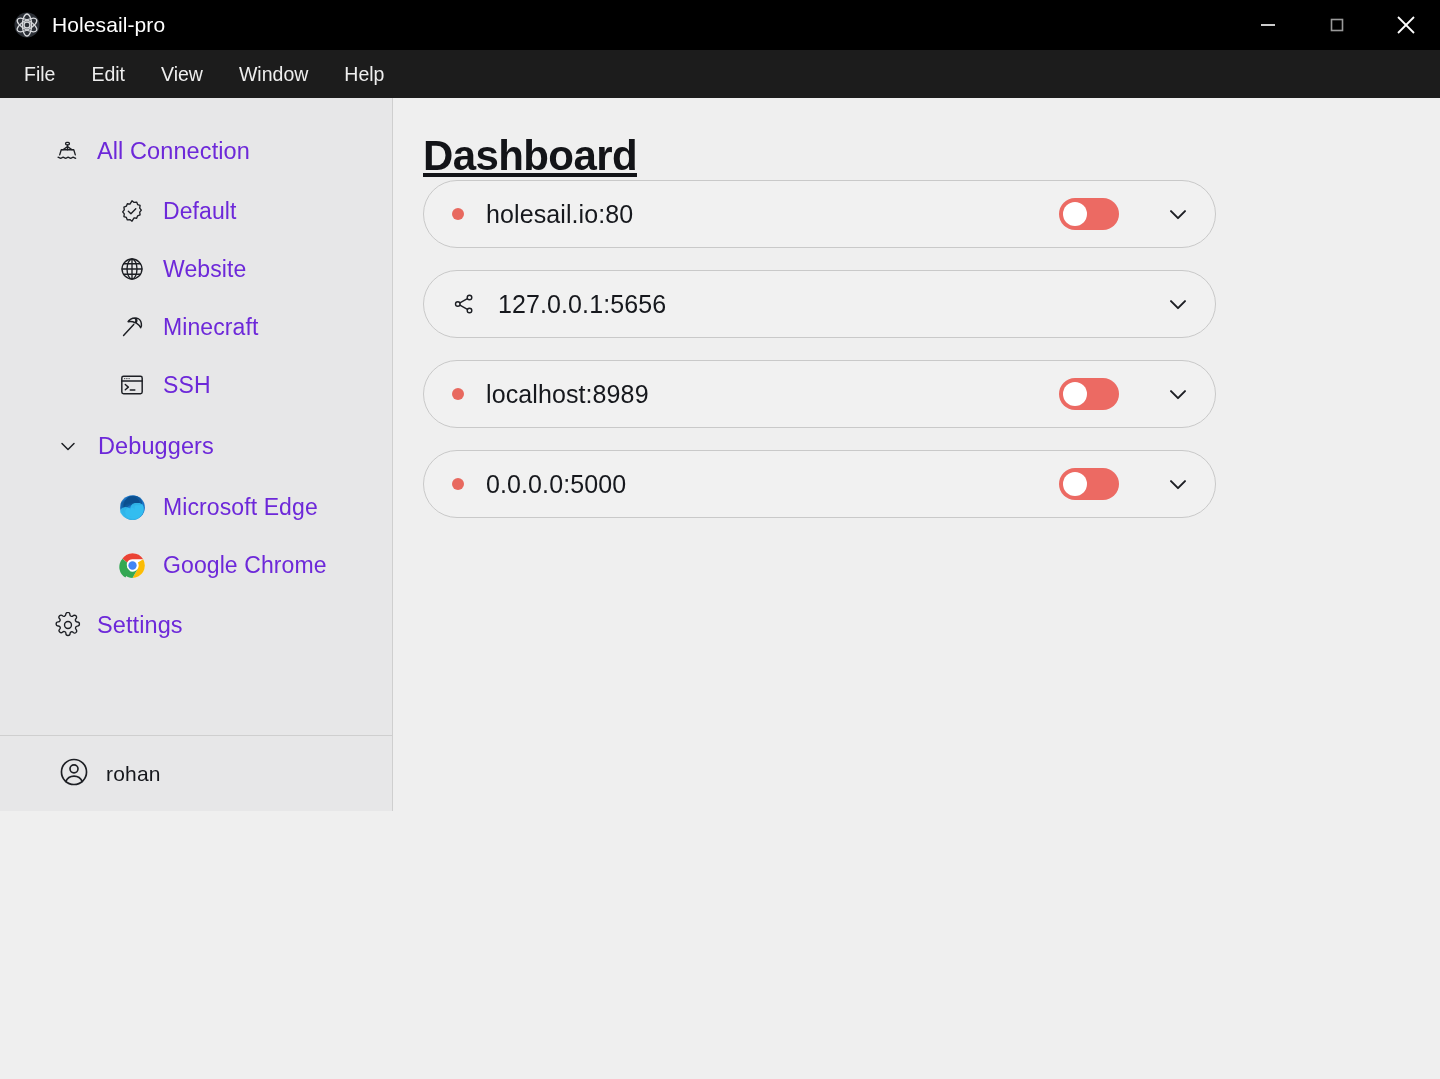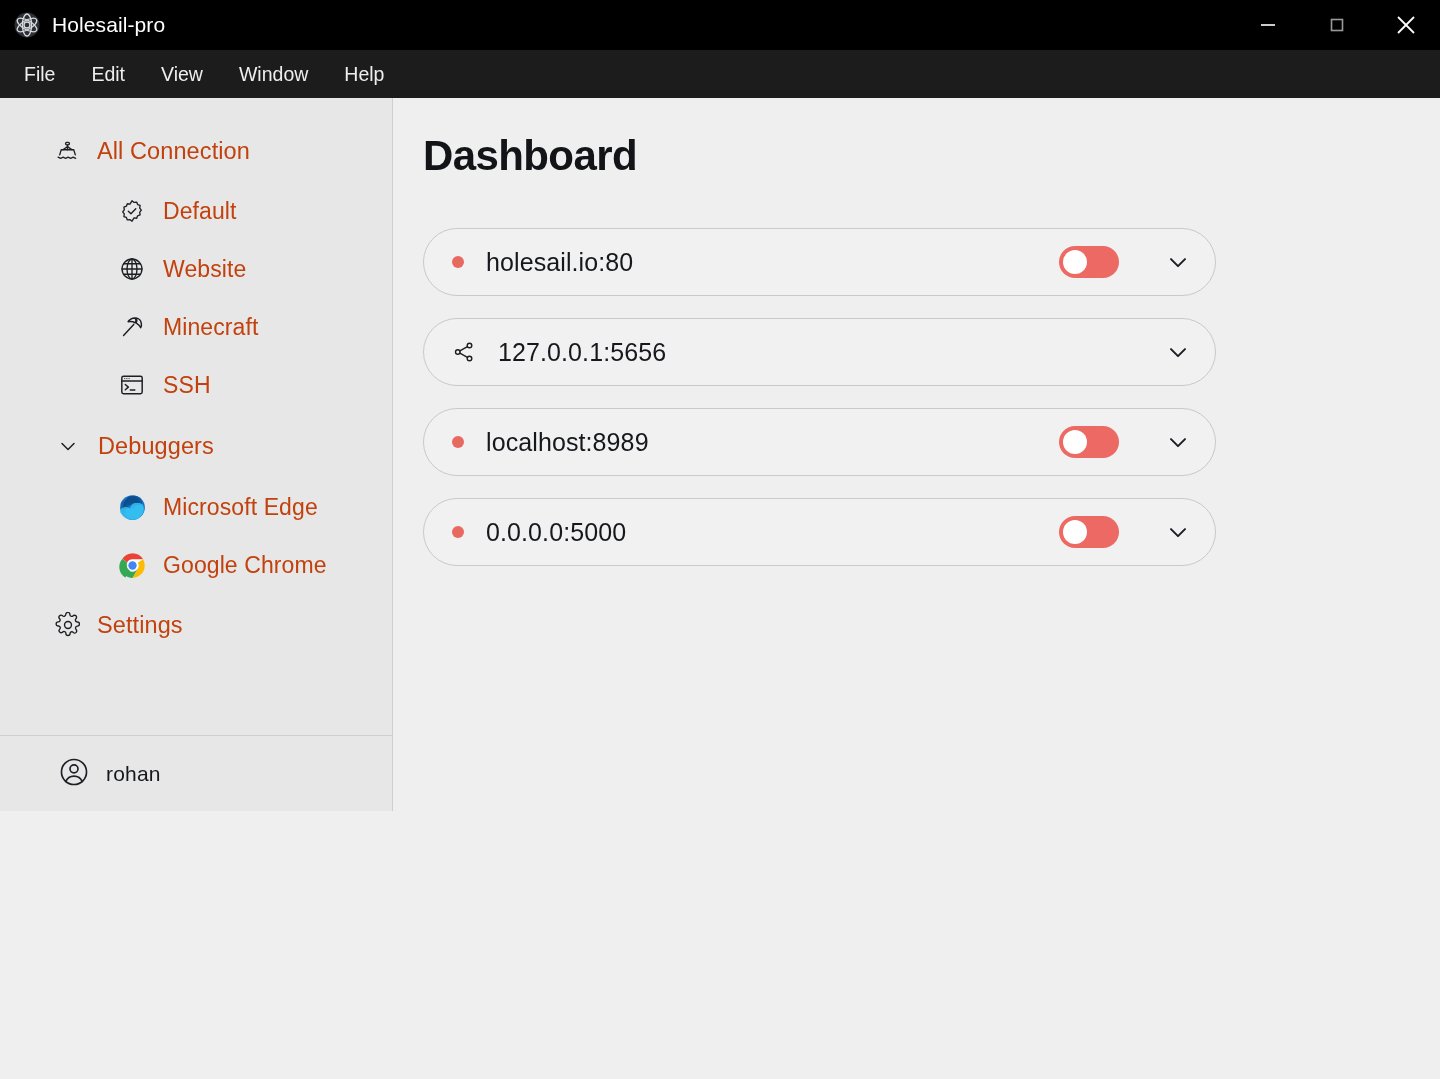--- a/index.html
+++ b/index.html
@@ -119,21 +119,21 @@
   .nav-row .ico {
     width: 27px;
     height: 27px;
     flex: 0 0 27px;
     display: flex;
     align-items: center;
     justify-content: center;
   }
   .nav-label {
     font-size: 23.5px;
-    color: #c2410c;
+    color: #6d28d9;
     white-space: nowrap;
     letter-spacing: 0.1px;
   }
 
   
   .group-row {
     padding-left: 56px;
     gap: 18px;
     height: 64px;
   }
@@ -176,27 +176,27 @@
     background: #efefef;
     padding: 34px 0 0 0;
     overflow: hidden;
   }
   .page-title {
     font-size: 42px;
     font-weight: 700;
     color: #131418;
     letter-spacing: -0.6px;
     margin-left: 30px;
+    text-decoration: underline;
   }
   .card-list {
     display: flex;
     flex-direction: column;
     gap: 22px;
     padding-left: 30px;
-    margin-top: 48px;
   }
   .conn-card {
     width: 793px;
     height: 68px;
     background: #f1f1f1;
     border: 1px solid #c9c9c9;
     border-radius: 40px;
     display: flex;
     align-items: center;
     padding: 0 22px 0 28px;

